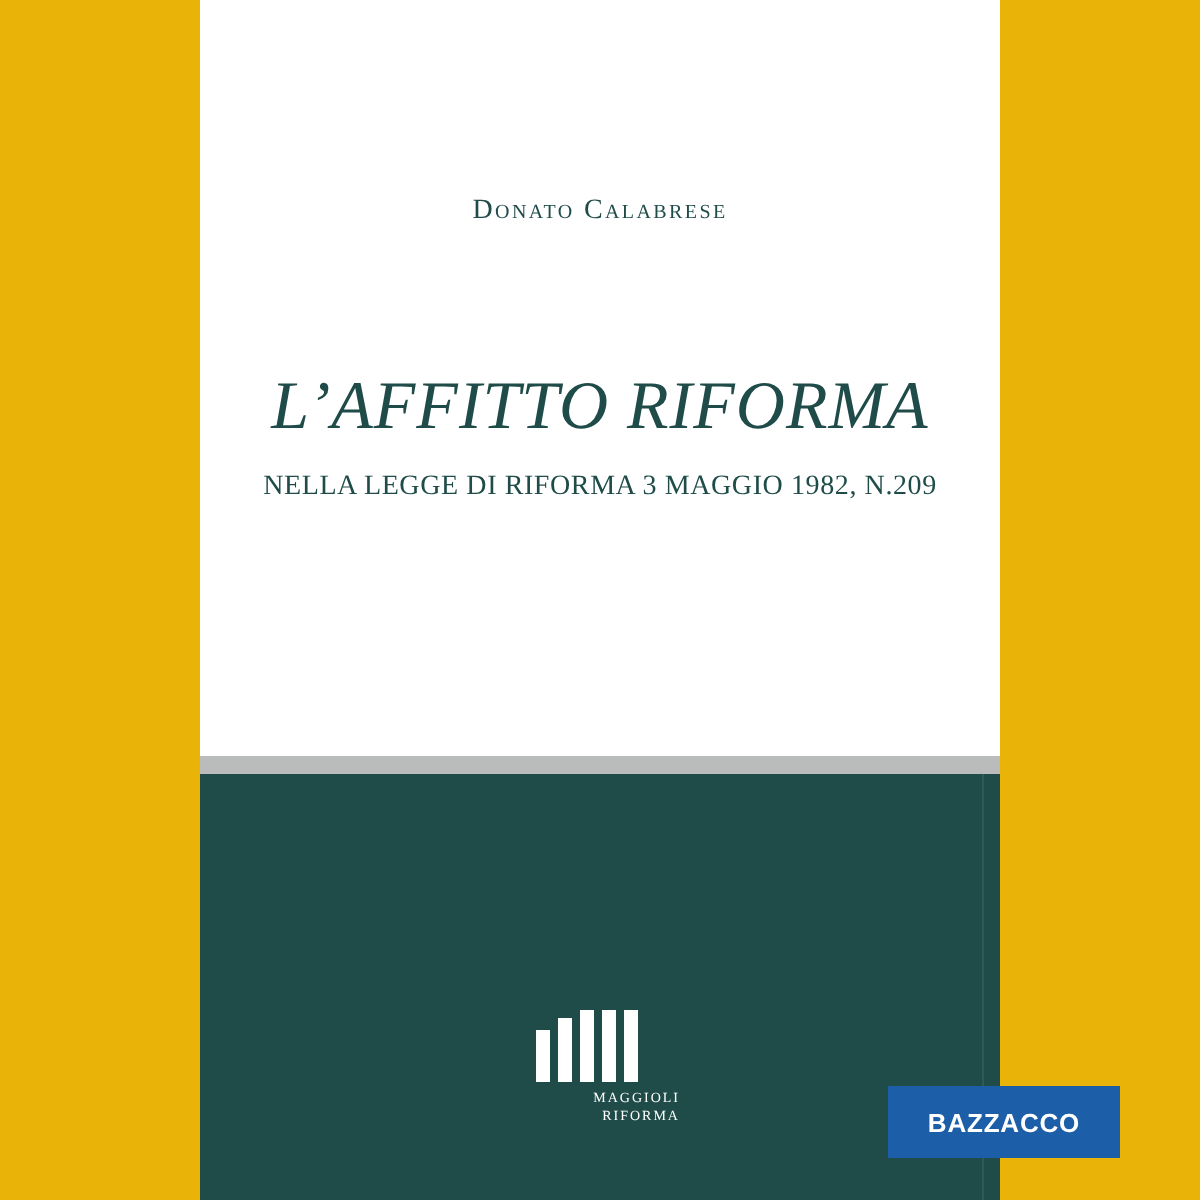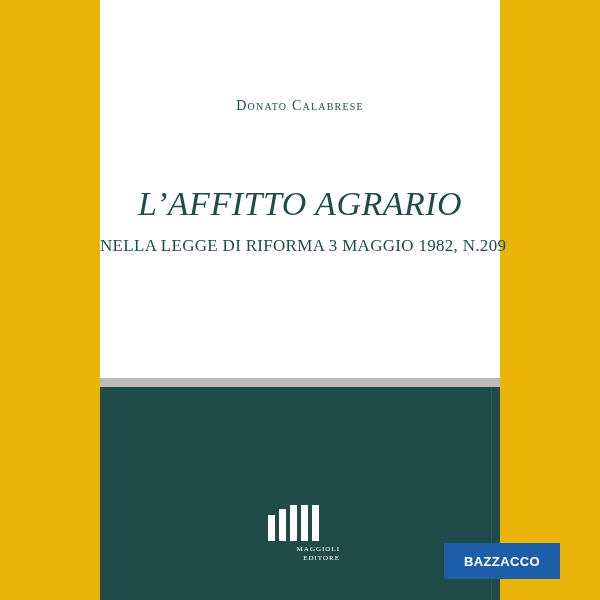--- a/index.html
+++ b/index.html
@@ -91,21 +91,21 @@
   }
   
   .subtitle {
     position: absolute;
     left: 0;
     top: 236px;
     width: 400px;
     text-align: center;
     color: #1f4c49;
     font-family: "Liberation Serif", serif;
-    font-size: 17px;
+    font-size: 14px;
     letter-spacing: 0.3px;
     white-space: nowrap;
   }
   
   .logo {
     position: absolute;
     left: 160px;
     top: 505px;
     width: 80px;
     height: 62px;
@@ -165,41 +165,41 @@
 </head>
 <body>
 
 <div class="page">
   <div class="cover">
 
     <div class="cover-top"></div>
 
     <div class="author">Donato Calabrese</div>
 
-    <div class="title">L’AFFITTO AGRARIO</div>
+    <div class="title">L’AFFITTO RIFORMA</div>
 
     <div class="subtitle">NELLA LEGGE DI RIFORMA 3 MAGGIO 1982, N.209</div>
 
     <div class="grey-strip"></div>
 
     <div class="dark-panel">
       <div class="dark-panel-inner-line"></div>
     </div>
 
     <div class="logo">
       <div class="logo-bars">
         <span class="b1"></span>
         <span class="b2"></span>
         <span class="b3"></span>
         <span class="b4"></span>
         <span class="b5"></span>
       </div>
       <div class="logo-text">
         <div>MAGGIOLI</div>
-        <div>EDITORE</div>
+        <div>RIFORMA</div>
       </div>
     </div>
 
     <div class="badge">
       <span class="badge-label">BAZZACCO</span>
     </div>
 
   </div>
 </div>
 

